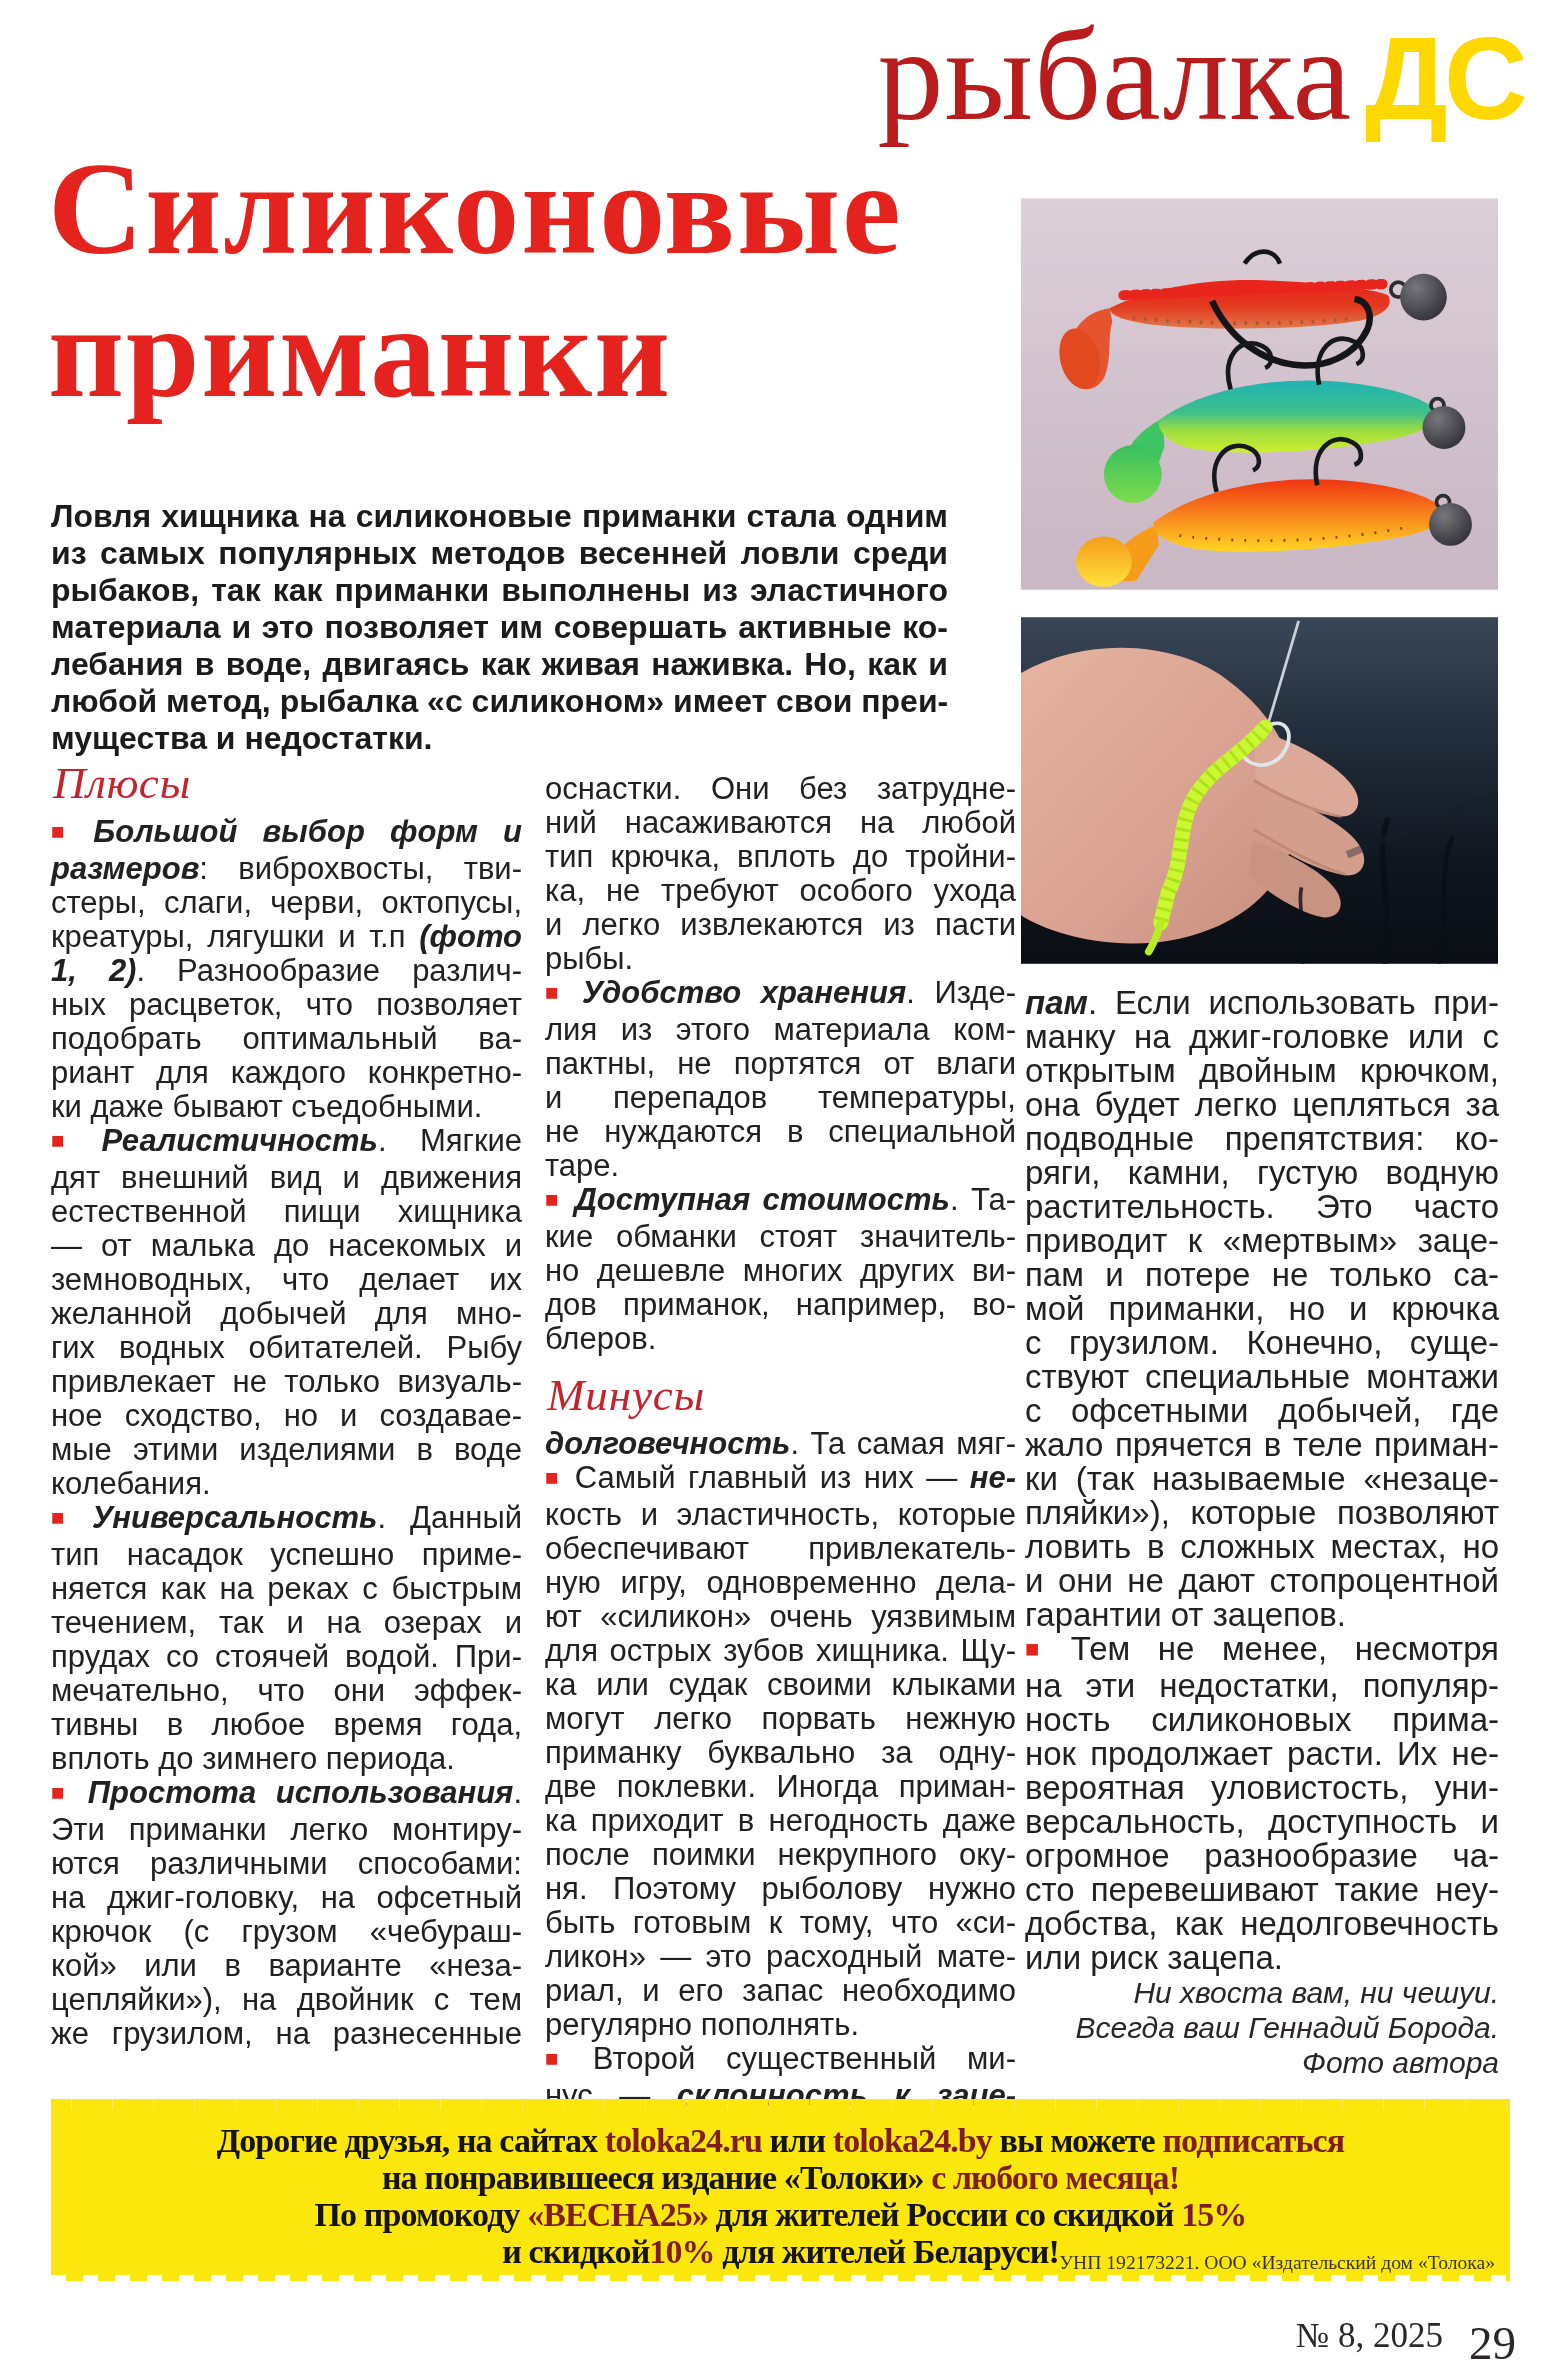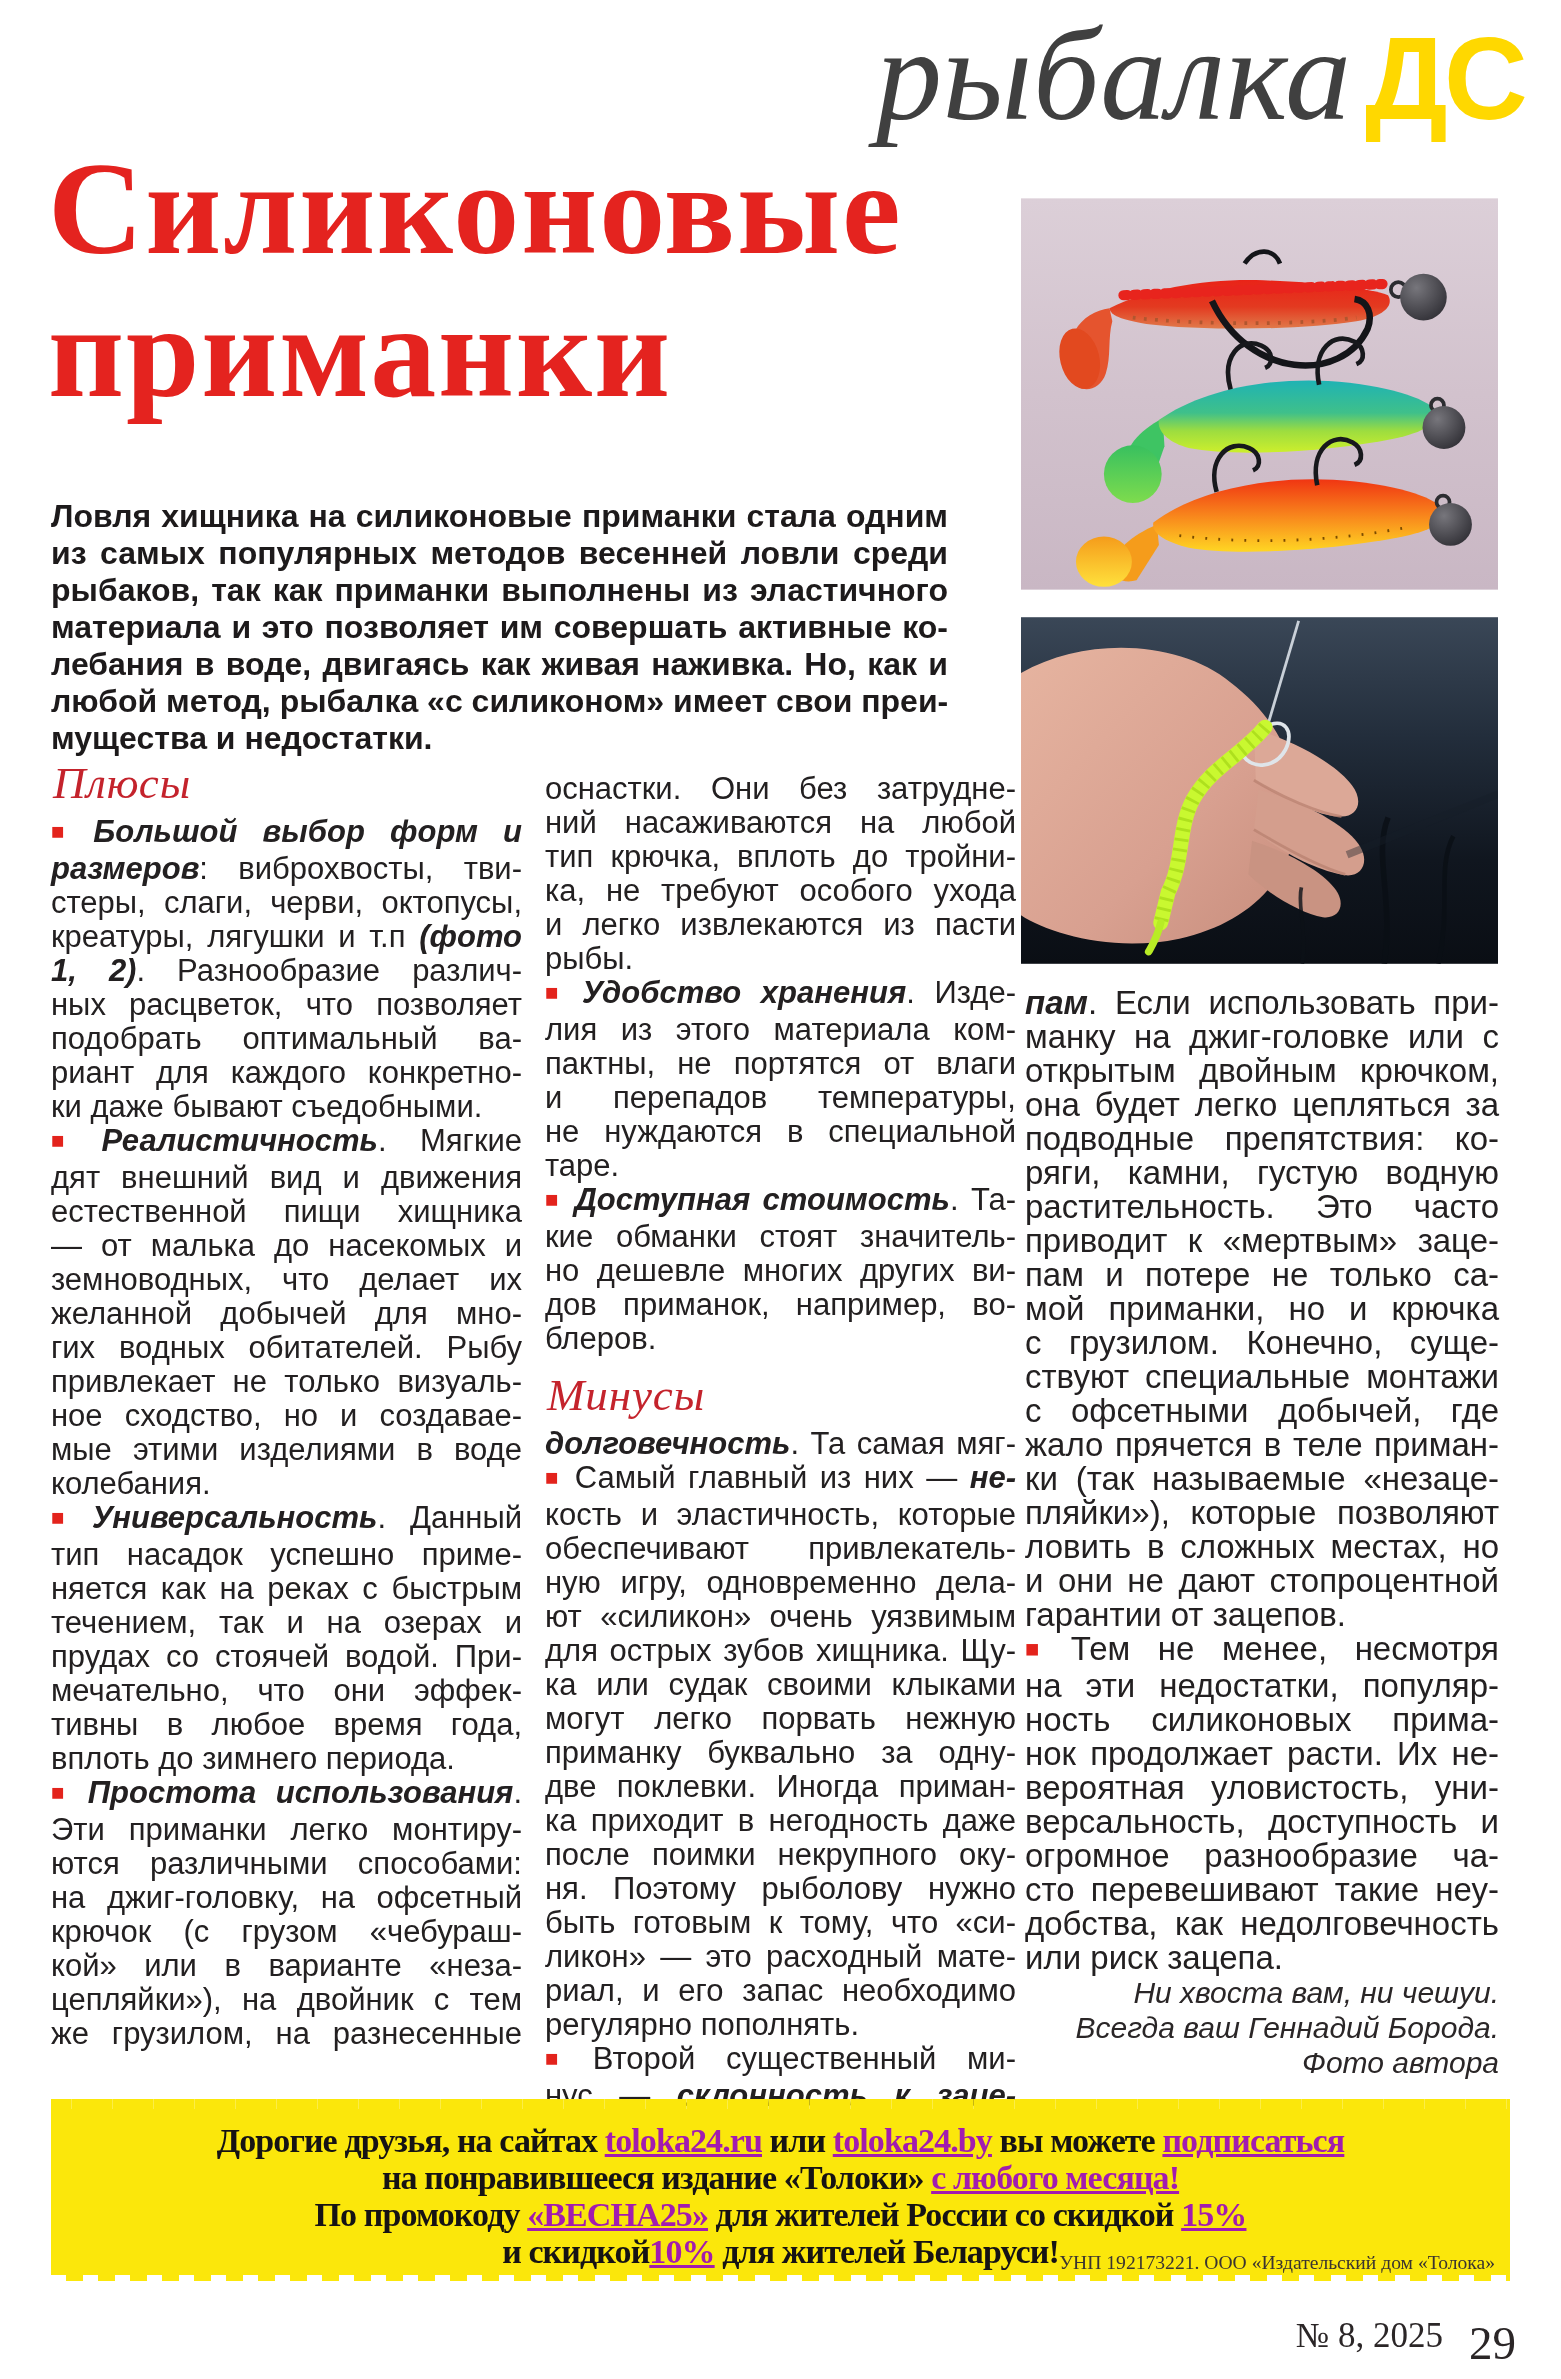--- a/index.html
+++ b/index.html
@@ -1,21 +1,21 @@
 <!DOCTYPE html>
 <html style="font-size:15px"><head>
 <meta charset="utf-8">
 <style>
   html,body{margin:0;padding:0;background:#888;}
   #page{position:relative;width:1561px;height:2380px;background:#fff;overflow:hidden;
         font-family:"Liberation Sans",sans-serif;color:#232021;}
   
   #masthead{position:absolute;top:9.3px;right:37px;display:flex;align-items:baseline;gap:13px;}
-  #mag-name{font-family:"Liberation Serif",serif;font-style:italic;font-weight:400;
-            font-size:132px;line-height:1;color:#404040;letter-spacing:0.9px;}
+  #mag-name{font-family:"Liberation Serif",serif;font-weight:400;
+            font-size:132px;line-height:1;color:#b91c1c;letter-spacing:0.9px;}
   #mag-logo{font-family:"Liberation Sans",sans-serif;font-weight:700;font-size:116px;line-height:1;
             color:#ffd800;letter-spacing:-3.7px;}
   
   #headline{position:absolute;left:48px;top:138px;width:970px;
             font-family:"Liberation Serif",serif;font-weight:700;color:#e4231f;
             font-size:132px;line-height:1.08;letter-spacing:1.9px;}
   
   #lead{position:absolute;left:51px;top:498px;width:897px;
         font-weight:700;font-size:32px;line-height:37px;color:#1d1a1b;}
   
@@ -27,21 +27,21 @@
   .col{position:absolute;width:471px;font-size:31px;line-height:34px;color:#232021;}
   #col1{left:51px;top:759px;}
   #col2{left:545px;top:772px;}
   #col3{left:1025px;top:986px;width:474px;font-size:33px;}
   .tline{text-align:justify;text-align-last:justify;white-space:nowrap;}
   .tline.end{text-align-last:left;}
   .colhead{font-family:"Liberation Serif",serif;font-style:italic;font-size:45px;line-height:48px;
            color:#c4232c;margin:0 0 7.5px 1.9px;letter-spacing:0.9px;}
   #col2 .colhead{margin-top:15px;}
   .bullet{color:#e3231c;font-size:0.72em;margin-right:0.55em;position:relative;top:-2.8px;} .si{font-style:italic;} .sbi{font-weight:700;font-style:italic;}
-  .sr{color:#a21caf;text-decoration:underline;}
+  .sr{color:#7f1d1d;}
   .sigline{text-align:right;text-align-last:right;font-style:italic;font-size:30px;line-height:35px;
            color:#2a2627;white-space:nowrap;}
   .sigline:first-of-type{margin-top:5.6px;}
   
   #coupon{position:absolute;left:51px;top:2109px;width:1459px;height:172px;background:#fbe70b;}
   #coupon::before{content:"";position:absolute;left:0;right:0;top:-10.3px;height:10.3px;
      background:
        linear-gradient(45deg, transparent 7.5px, #fbe70b 7.5px) 0 0/20.5px 10.3px repeat-x,
        linear-gradient(-45deg, transparent 7.5px, #fbe70b 7.5px) 0 0/20.5px 10.3px repeat-x;}
   #coupon::after{content:"";position:absolute;left:0;right:0;bottom:0;height:5.6px;

